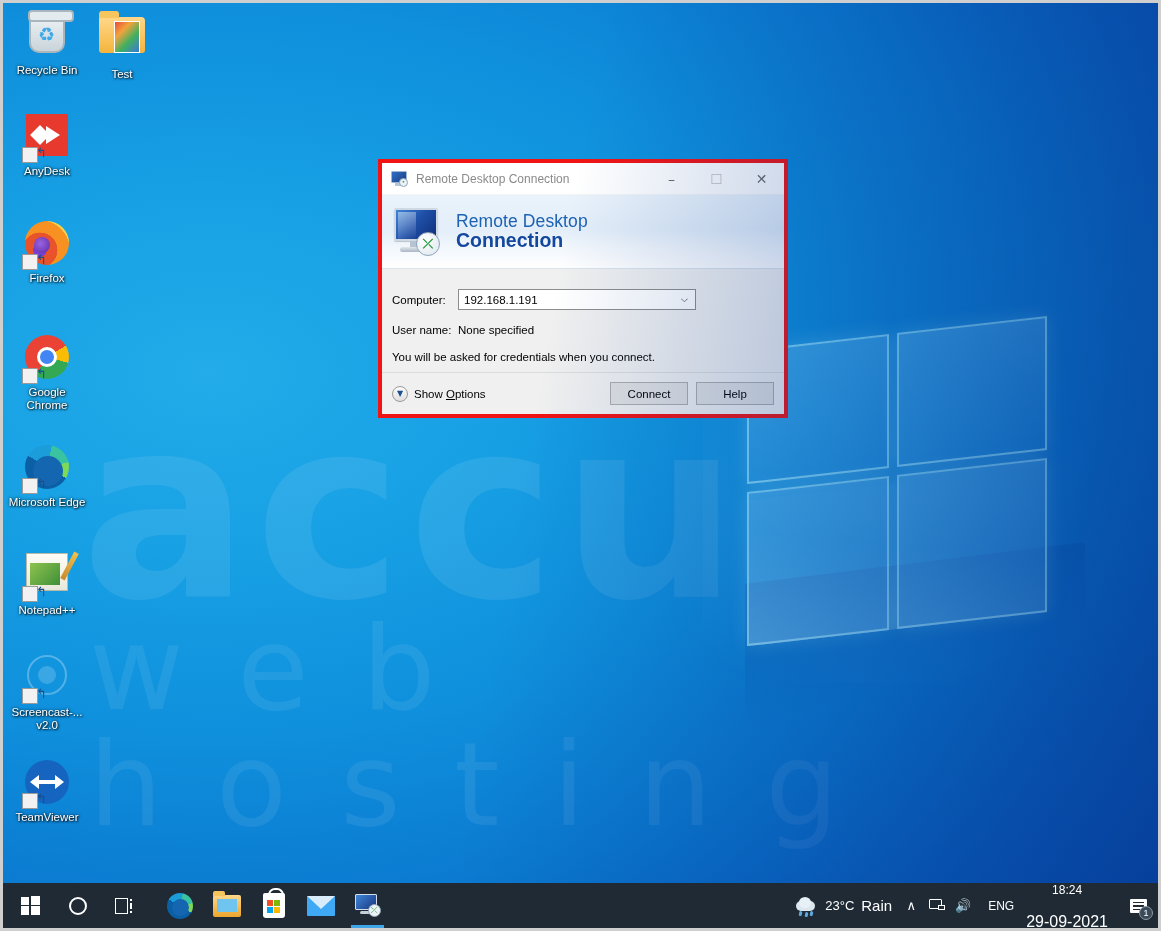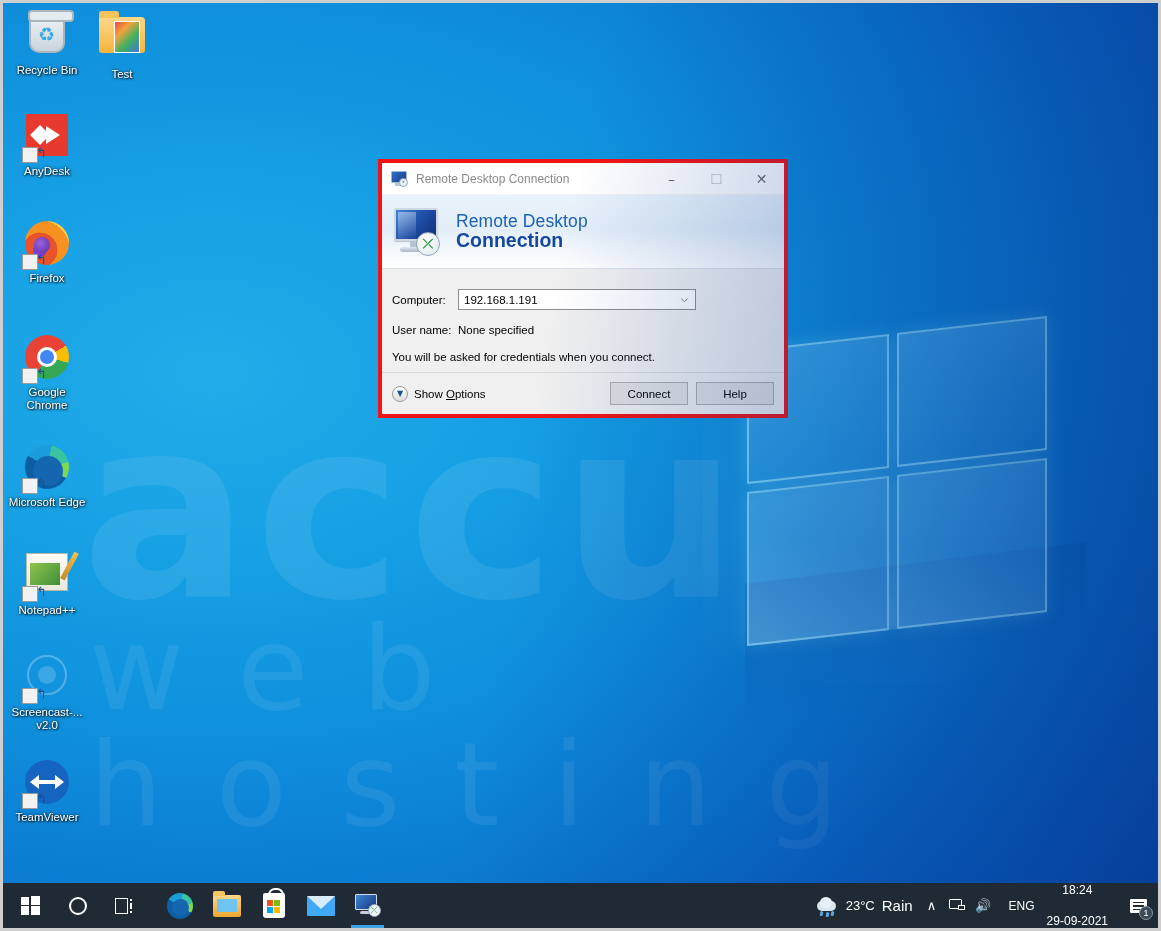--- a/index.html
+++ b/index.html
@@ -262,21 +262,21 @@
   .cloudico .d1{position:absolute;left:5px;top:15px;width:2.5px;height:5px;background:#5fa8dd;border-radius:2px;transform:rotate(14deg);}
   .cloudico .d2{position:absolute;left:11px;top:16px;width:2.5px;height:5px;background:#5fa8dd;border-radius:2px;transform:rotate(14deg);}
   .cloudico .d3{position:absolute;left:16px;top:15px;width:2.5px;height:5px;background:#5fa8dd;border-radius:2px;transform:rotate(14deg);}
   .tray-temp { font-size:13px; }
   .tray-cond { font-size:15px; }
   .tray-ico { width:26px; height:45px; display:flex; align-items:center; justify-content:center; font-size:13px;
               font-family:"DejaVu Sans",sans-serif; }
   .tray-lang { font-size:12px; padding:0 8px 0 5px;margin-left:7px; }
   .tray-clock { text-align:center; line-height:15px; padding:0 10px 0 4px; }
   .tray-clock .t { font-size:12px; }
-  .tray-clock .d { font-size:12px;margin-top:16px; }
+  .tray-clock .d { font-size:16px;margin-top:16px; }
   .tray-action { width:40px; height:45px; display:flex; align-items:center; justify-content:center; position:relative; }
   .ac-box { width:17px; height:14px; background:#fff; position:relative; border-radius:1px; }
   .ac-box i { position:absolute; left:3px; height:1.6px; background:#1f2a35; display:block; }
   .ac-box i:nth-child(1){ top:3px;  width:11px; }
   .ac-box i:nth-child(2){ top:6.5px;width:11px; }
   .ac-box i:nth-child(3){ top:10px; width:7px; }
   .ac-badge { position:absolute; right:5px; bottom:8px; width:14px; height:14px; border-radius:50%;
               background:#3b4a59; border:1px solid #8c99a6; color:#fff; font-size:9px;
               display:flex; align-items:center; justify-content:center;
               font-family:"Liberation Sans",sans-serif; }

